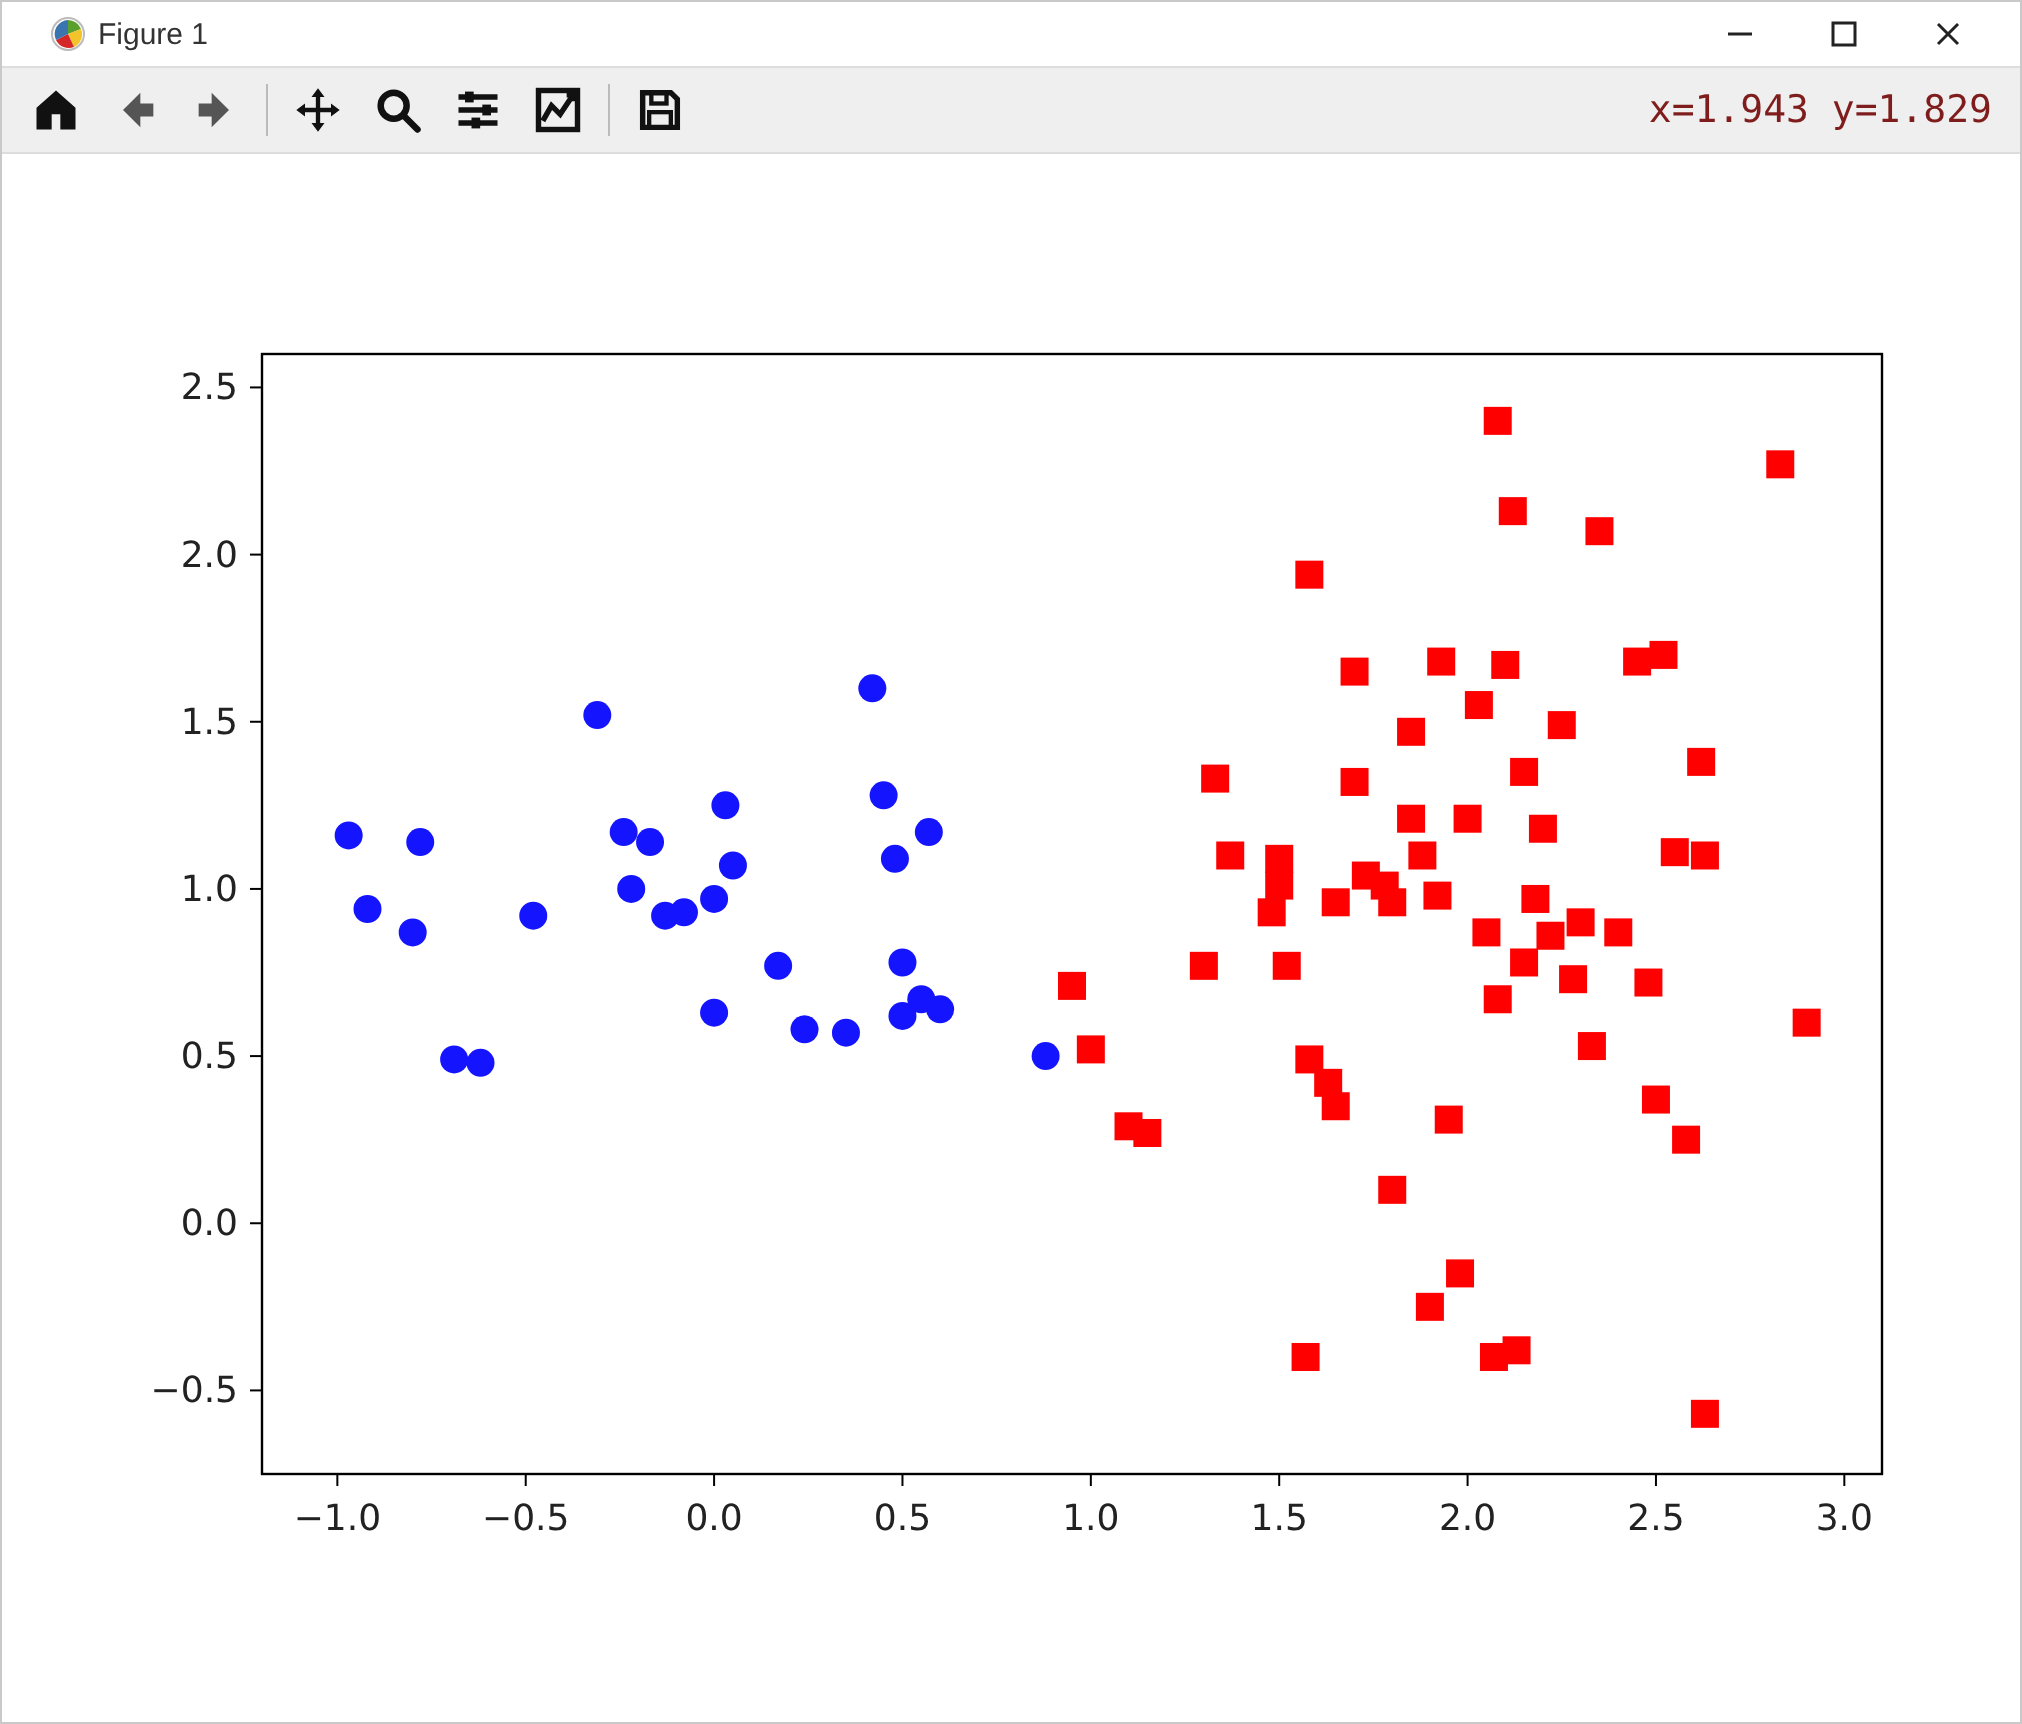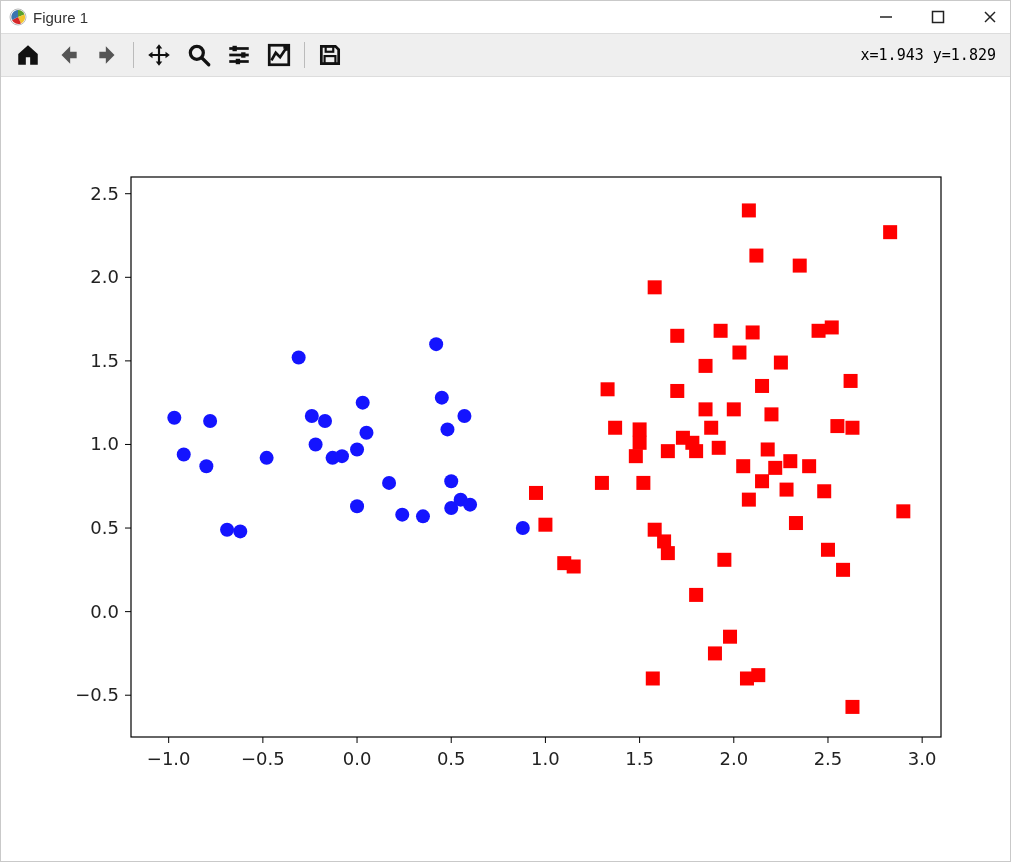--- a/index.html
+++ b/index.html
@@ -17,21 +17,21 @@
     border: 1px solid #c9c9c9;
     box-sizing: border-box;
     display: flex;
     flex-direction: column;
     background: #fff;
   }
   .titlebar {
     height: 32px;
     display: flex;
     align-items: center;
-    padding: 0 8px;
+    padding: 0 24px;
     font-size: 15px;
     color: #333;
     background: #fff;
   }
   .titlebar .app-icon {
     width: 18px;
     height: 18px;
     margin-right: 6px;
     display: flex;
     align-items: center;
@@ -73,22 +73,22 @@
   }
   .tb-sep {
     width: 1px;
     height: 26px;
     background: #bbb;
     margin: 0 4px;
   }
   .toolbar .spacer { flex: 1 1 auto; }
   .coord {
     font-family: "Consolas", monospace;
-    font-size: 15px;
-    color: #000000;
+    font-size: 19px;
+    color: #7f1d1d;
     padding-right: 6px;
   }
   .plot-area {
     flex: 1 1 auto;
     position: relative;
     background: #fff;
   }
   svg.plot {
     position: absolute;
     left: 0;

